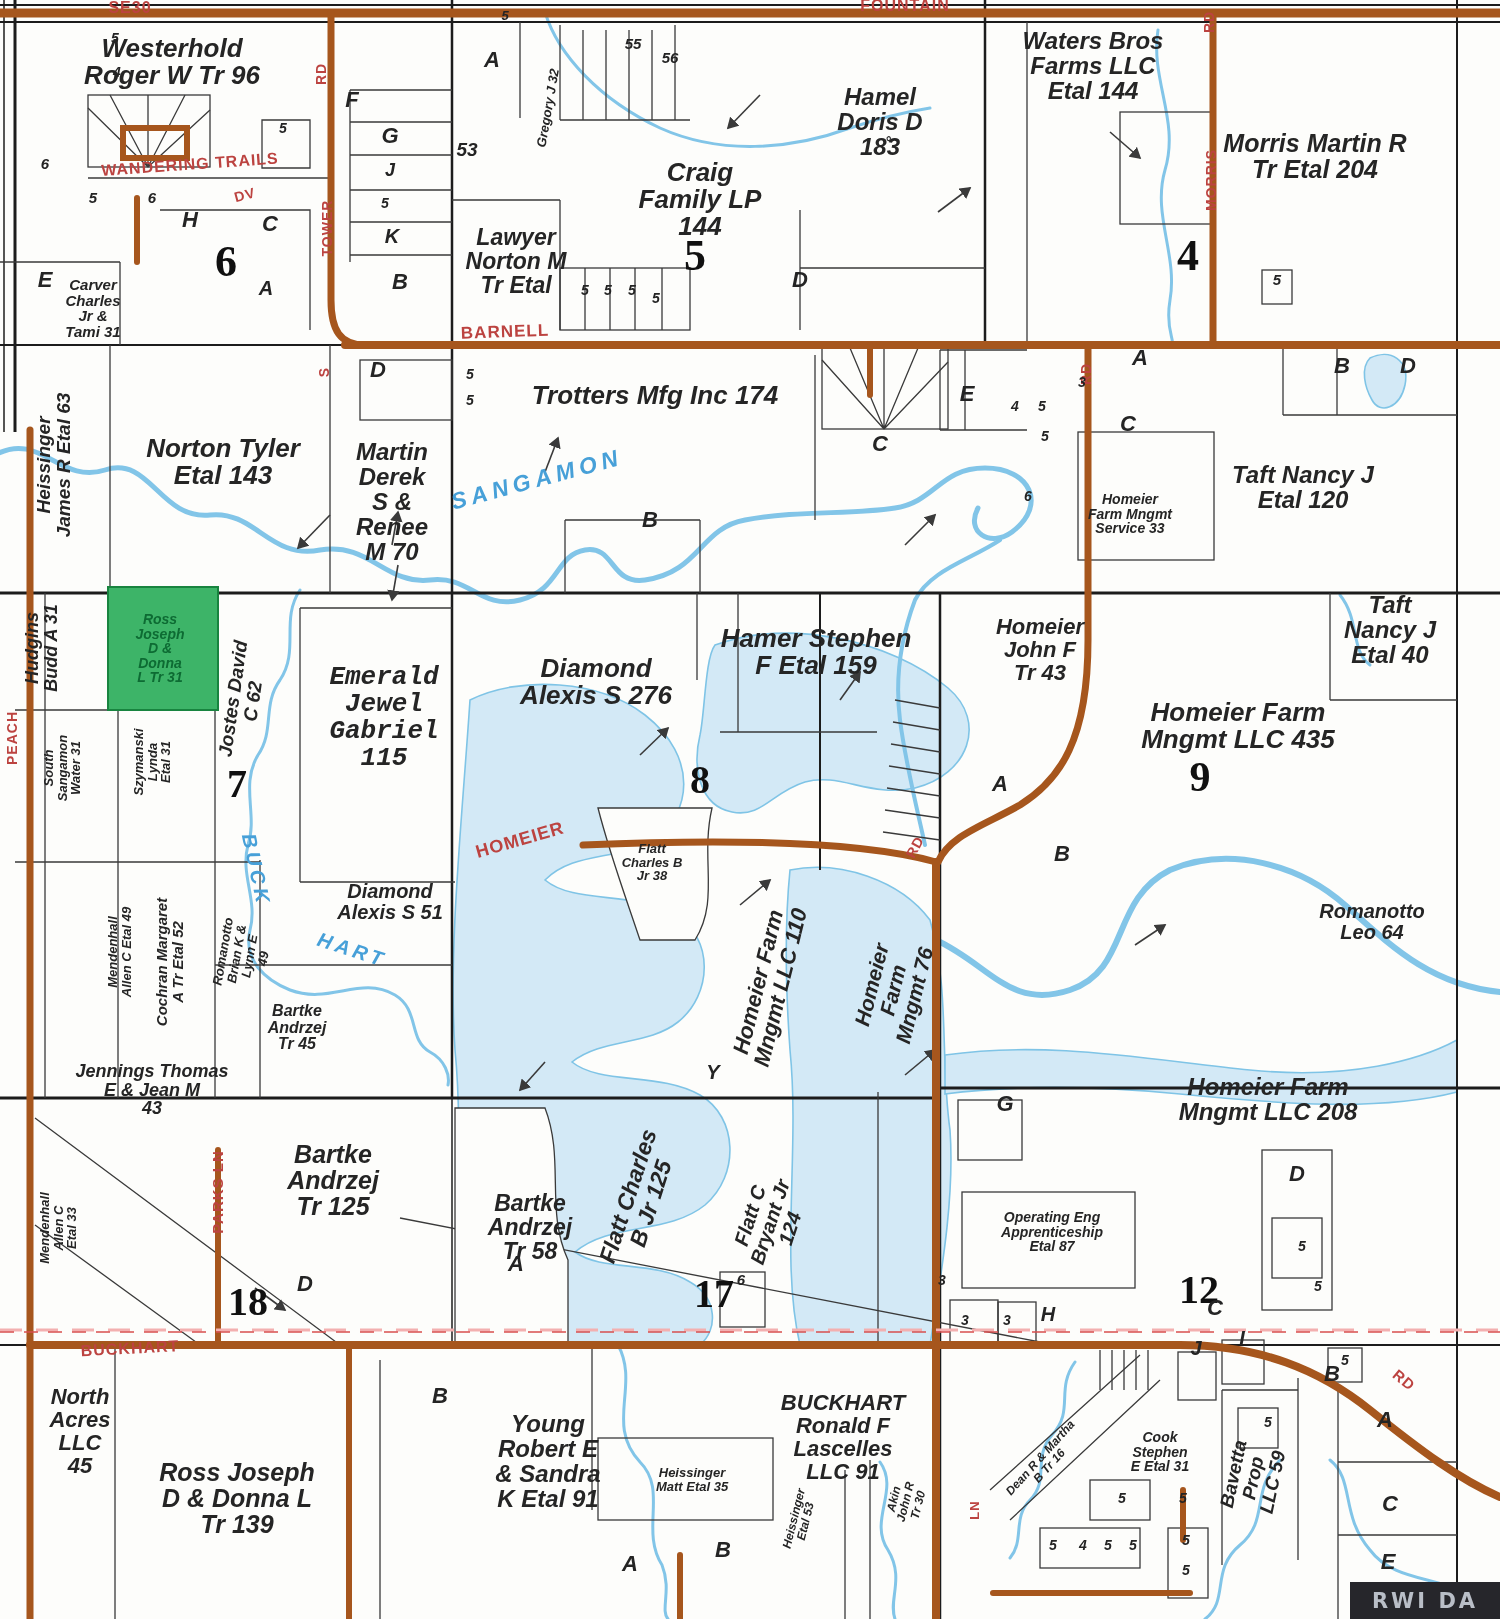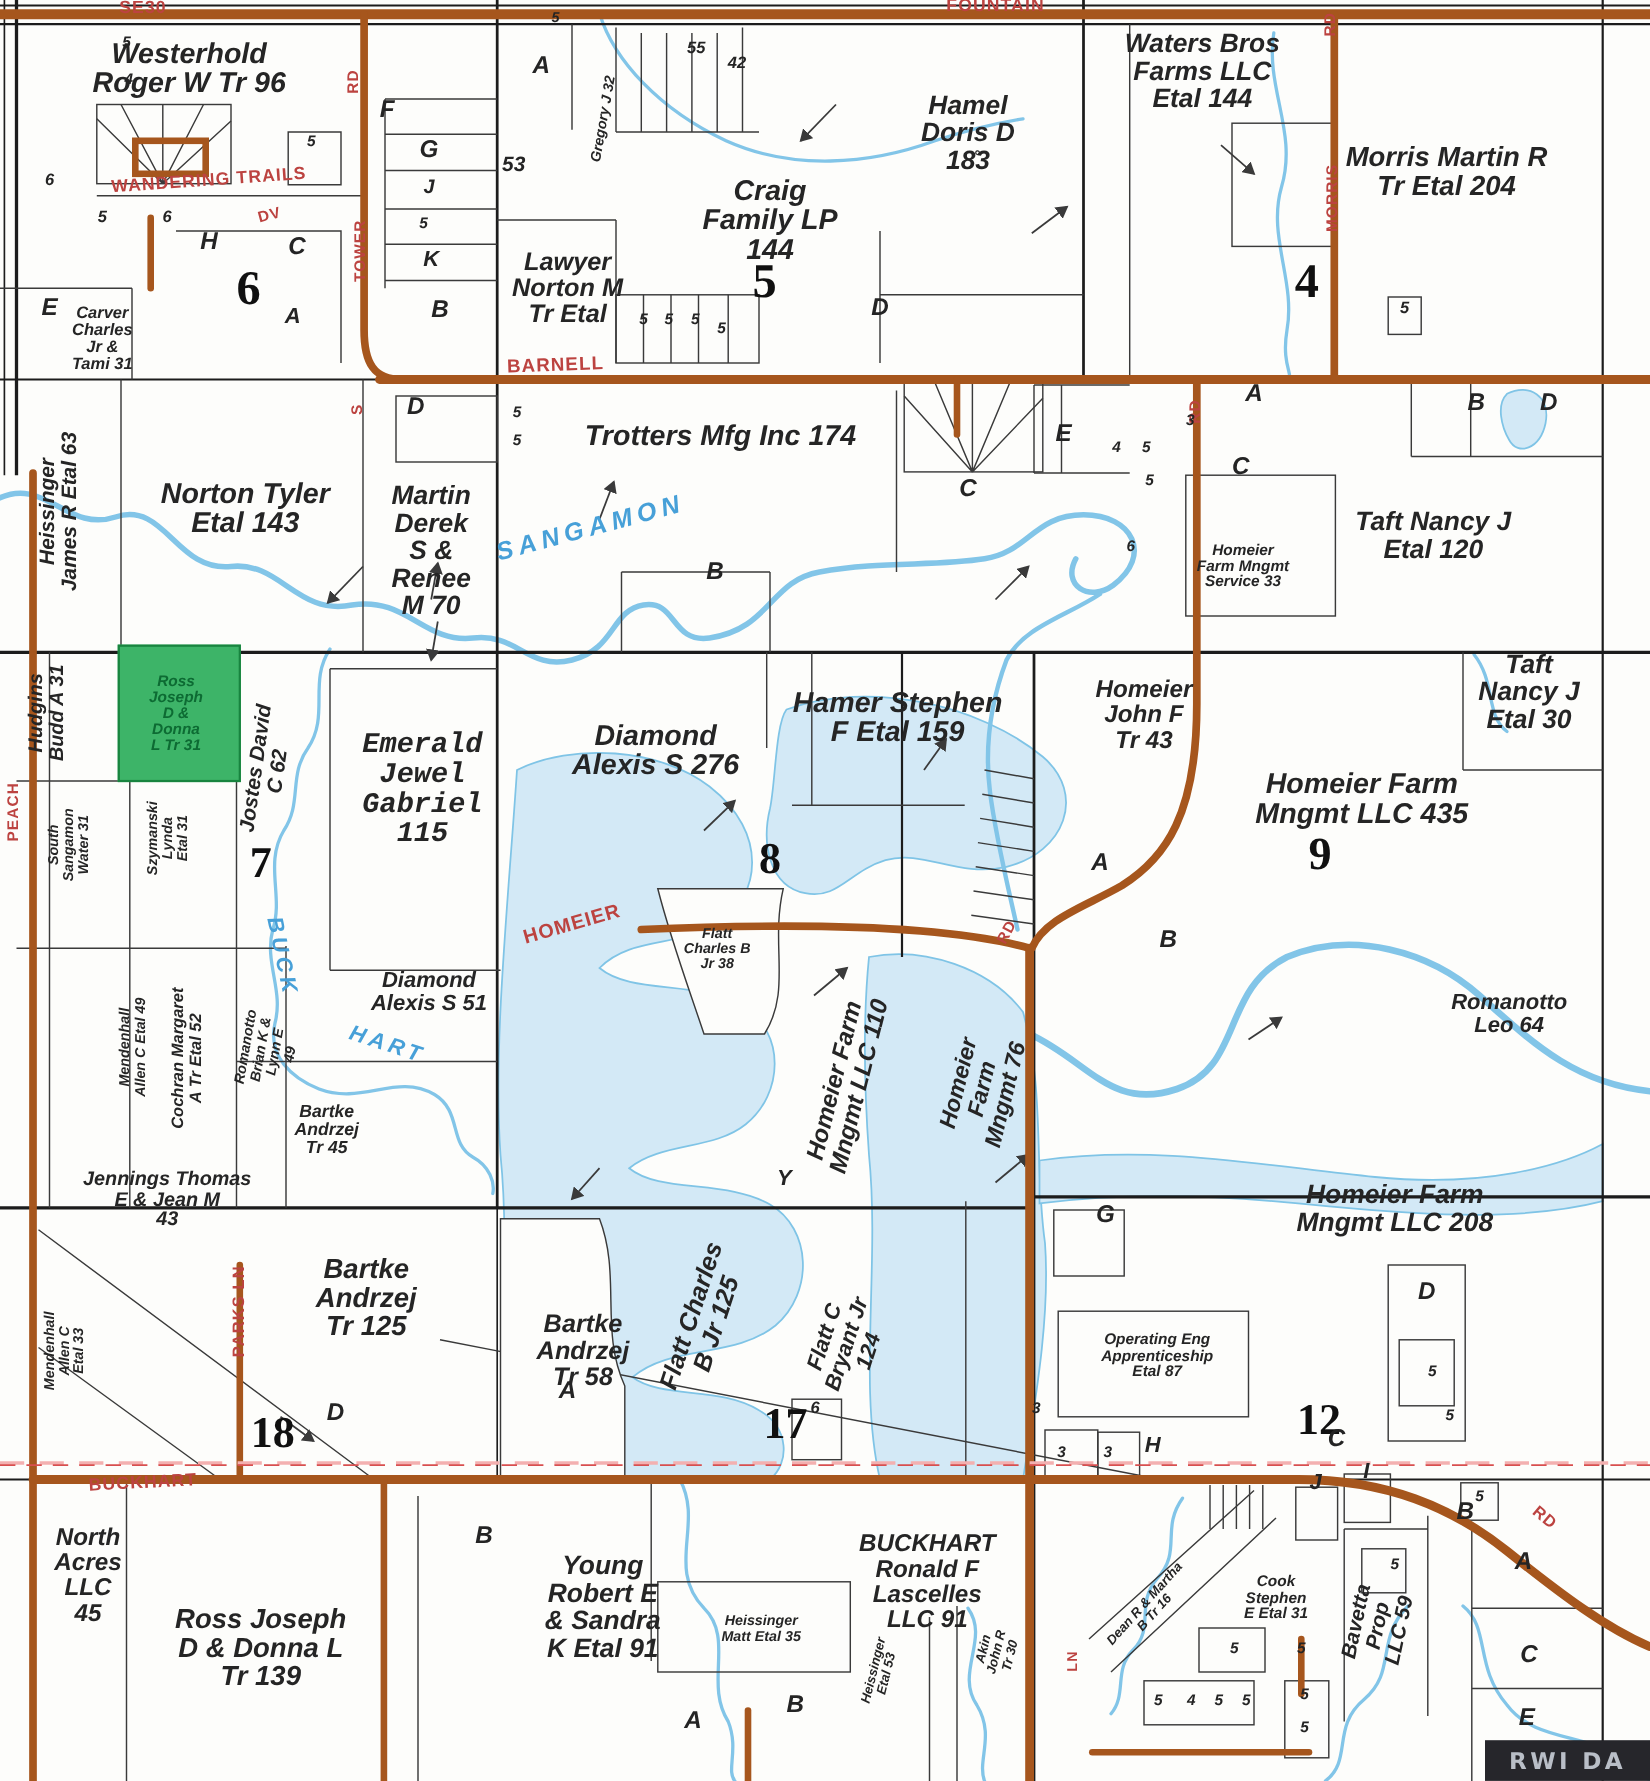--- a/index.html
+++ b/index.html
@@ -250,21 +250,21 @@
 115</div>
       <div class="lbl parcel-label" style="left: 596px; top: 682px; font-size: 26px; transform: translate(-50%, -50%) rotate(0deg);">Diamond
 Alexis S 276</div>
       <div class="lbl parcel-label" style="left: 816px; top: 652px; font-size: 26px; transform: translate(-50%, -50%) rotate(0deg);">Hamer Stephen
 F Etal 159</div>
       <div class="lbl parcel-label" style="left: 1040px; top: 650px; font-size: 22px; transform: translate(-50%, -50%) rotate(0deg);">Homeier
 John F
 Tr 43</div>
       <div class="lbl parcel-label" style="left: 1390px; top: 630px; font-size: 24px; transform: translate(-50%, -50%) rotate(0deg);">Taft
 Nancy J
-Etal 30</div>
+Etal 40</div>
       <div class="lbl parcel-label" style="left: 1238px; top: 726px; font-size: 26px; transform: translate(-50%, -50%) rotate(0deg);">Homeier Farm
 Mngmt LLC 435</div>
       <div class="lbl parcel-label" style="left: 120px; top: 952px; font-size: 13px; transform: translate(-50%, -50%) rotate(-90deg);">Mendenhall
 Allen C Etal 49</div>
       <div class="lbl parcel-label" style="left: 170px; top: 962px; font-size: 15px; transform: translate(-50%, -50%) rotate(-90deg);">Cochran Margaret
 A Tr Etal 52</div>
       <div class="lbl parcel-label" style="left: 243px; top: 955px; font-size: 13px; transform: translate(-50%, -50%) rotate(-80deg);">Romanotto
 Brian K &amp;
 Lynn E
 49</div>
@@ -369,21 +369,21 @@
       <div class="lbl small-mark" style="left: 115px; top: 38px; font-size: 14px; transform: translate(-50%, -50%) rotate(0deg);">5</div>
       <div class="lbl small-mark" style="left: 117px; top: 72px; font-size: 14px; transform: translate(-50%, -50%) rotate(0deg);">4</div>
       <div class="lbl small-mark" style="left: 352px; top: 100px; font-size: 22px; transform: translate(-50%, -50%) rotate(0deg);">F</div>
       <div class="lbl small-mark" style="left: 390px; top: 136px; font-size: 22px; transform: translate(-50%, -50%) rotate(0deg);">G</div>
       <div class="lbl small-mark" style="left: 390px; top: 170px; font-size: 18px; transform: translate(-50%, -50%) rotate(0deg);">J</div>
       <div class="lbl small-mark" style="left: 385px; top: 203px; font-size: 14px; transform: translate(-50%, -50%) rotate(0deg);">5</div>
       <div class="lbl small-mark" style="left: 392px; top: 236px; font-size: 20px; transform: translate(-50%, -50%) rotate(0deg);">K</div>
       <div class="lbl small-mark" style="left: 492px; top: 60px; font-size: 22px; transform: translate(-50%, -50%) rotate(0deg);">A</div>
       <div class="lbl small-mark" style="left: 467px; top: 150px; font-size: 19px; transform: translate(-50%, -50%) rotate(0deg);">53</div>
       <div class="lbl small-mark" style="left: 633px; top: 44px; font-size: 15px; transform: translate(-50%, -50%) rotate(0deg);">55</div>
-      <div class="lbl small-mark" style="left: 670px; top: 58px; font-size: 15px; transform: translate(-50%, -50%) rotate(0deg);">42</div>
+      <div class="lbl small-mark" style="left: 670px; top: 58px; font-size: 15px; transform: translate(-50%, -50%) rotate(0deg);">56</div>
       <div class="lbl small-mark" style="left: 505px; top: 16px; font-size: 13px; transform: translate(-50%, -50%) rotate(0deg);">5</div>
       <div class="lbl small-mark" style="left: 45px; top: 164px; font-size: 15px; transform: translate(-50%, -50%) rotate(0deg);">6</div>
       <div class="lbl small-mark" style="left: 93px; top: 198px; font-size: 15px; transform: translate(-50%, -50%) rotate(0deg);">5</div>
       <div class="lbl small-mark" style="left: 152px; top: 198px; font-size: 15px; transform: translate(-50%, -50%) rotate(0deg);">6</div>
       <div class="lbl small-mark" style="left: 283px; top: 128px; font-size: 14px; transform: translate(-50%, -50%) rotate(0deg);">5</div>
       <div class="lbl small-mark" style="left: 190px; top: 220px; font-size: 22px; transform: translate(-50%, -50%) rotate(0deg);">H</div>
       <div class="lbl small-mark" style="left: 270px; top: 224px; font-size: 22px; transform: translate(-50%, -50%) rotate(0deg);">C</div>
       <div class="lbl small-mark" style="left: 45px; top: 280px; font-size: 22px; transform: translate(-50%, -50%) rotate(0deg);">E</div>
       <div class="lbl small-mark" style="left: 400px; top: 282px; font-size: 22px; transform: translate(-50%, -50%) rotate(0deg);">B</div>
       <div class="lbl small-mark" style="left: 266px; top: 288px; font-size: 20px; transform: translate(-50%, -50%) rotate(0deg);">A</div>

